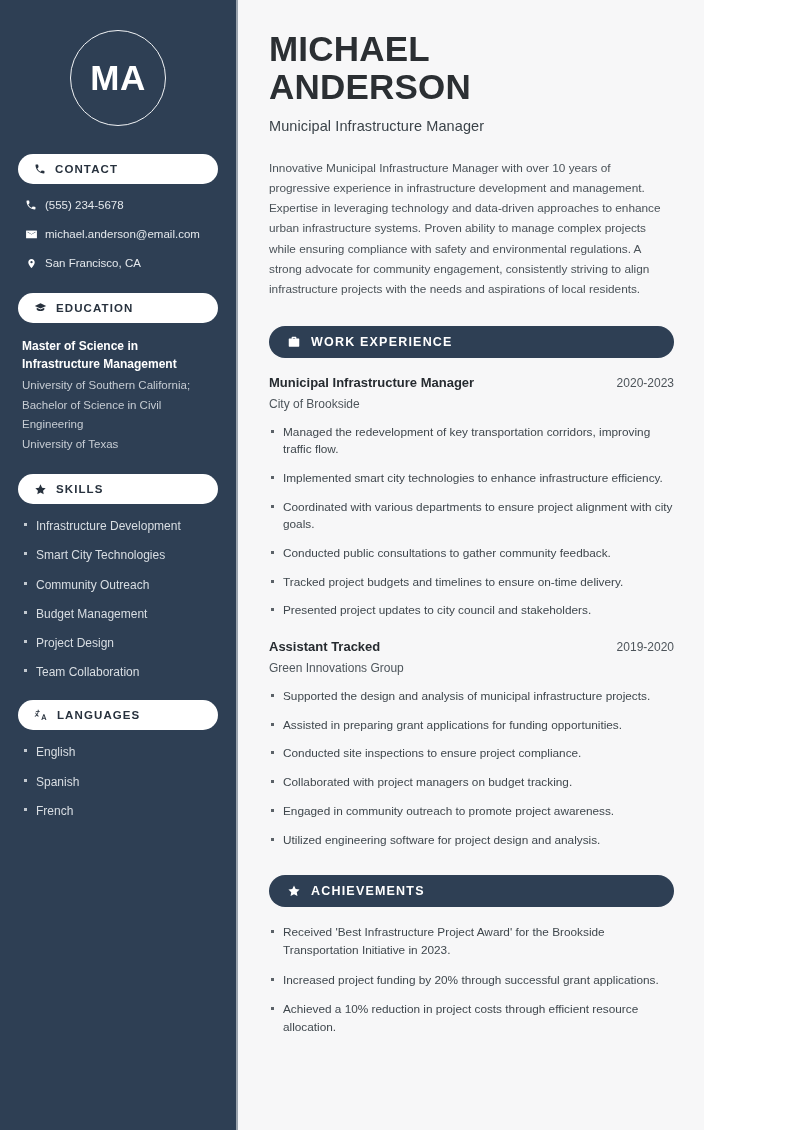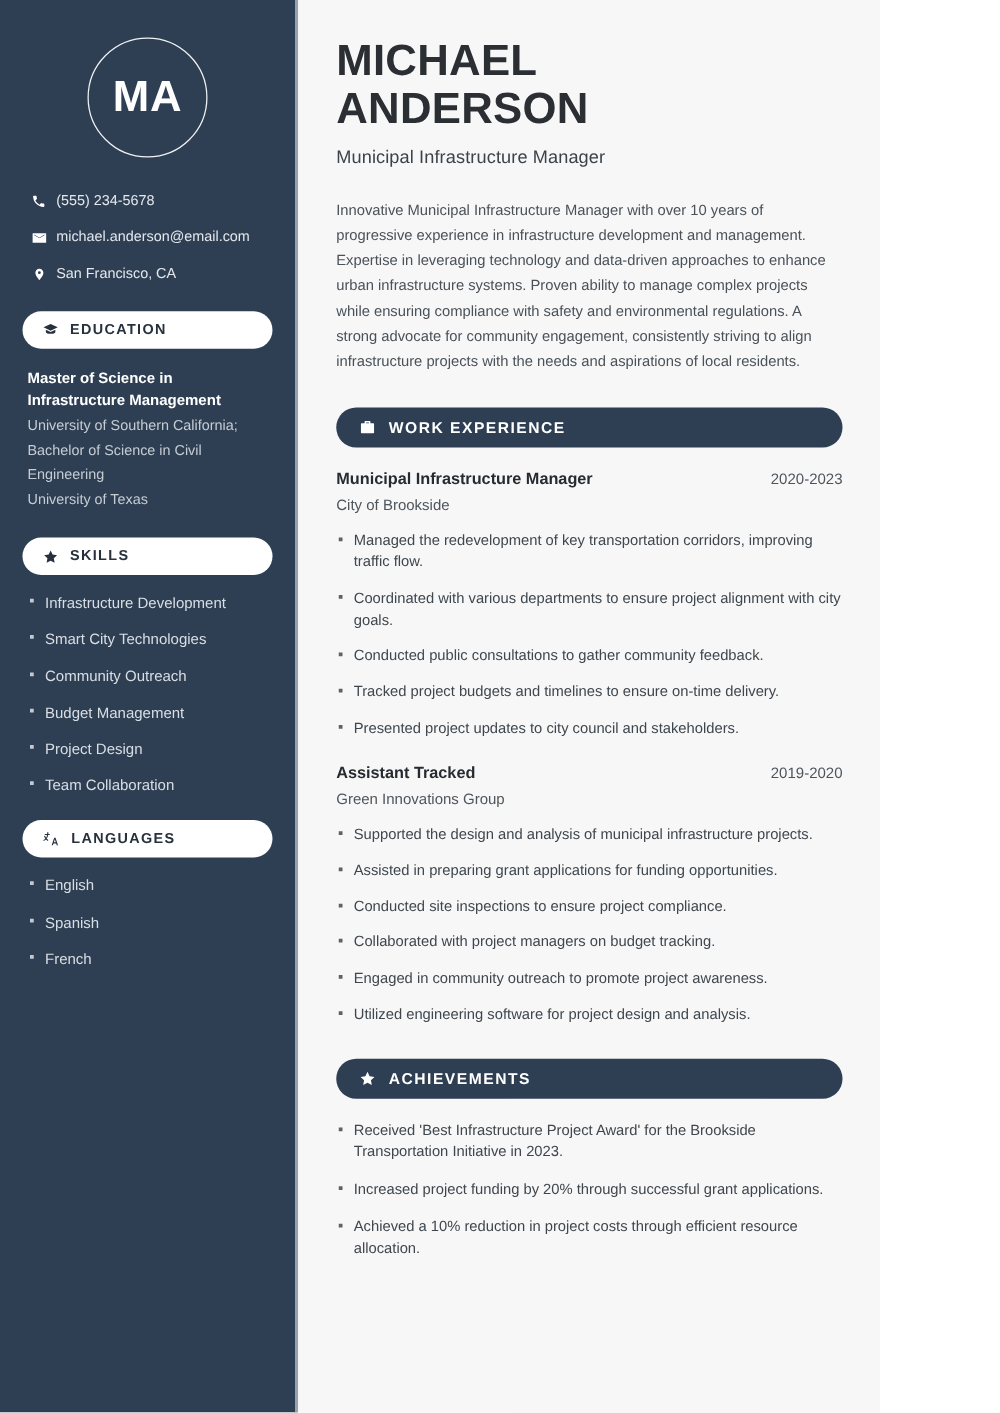--- a/index.html
+++ b/index.html
@@ -237,20 +237,28 @@
 
 <div class="resume">
 
   <aside class="sidebar">
 
     <div class="avatar-wrap">
       <div class="avatar">MA</div>
     </div>
 
     <section class="side-section contact">
+      <div class="pill">
+        <span class="pill-icon">
+          <svg width="12" height="12" viewBox="0 0 24 24" fill="currentColor">
+            <path d="M6.6 10.8c1.4 2.8 3.8 5.1 6.6 6.6l2.2-2.2c.3-.3.7-.4 1-.2 1.1.4 2.3.6 3.5.6.6 0 1 .4 1 1V20c0 .6-.4 1-1 1C10.6 21 3 13.4 3 4c0-.6.4-1 1-1h3.5c.6 0 1 .4 1 1 0 1.2.2 2.4.6 3.5.1.3 0 .7-.2 1l-2.3 2.3z"></path>
+          </svg>
+        </span>
+        <span class="pill-label">CONTACT</span>
+      </div>
 
       <div class="contact-row">
         <span class="contact-ico">
           <svg width="12" height="12" viewBox="0 0 24 24" fill="currentColor">
             <path d="M6.6 10.8c1.4 2.8 3.8 5.1 6.6 6.6l2.2-2.2c.3-.3.7-.4 1-.2 1.1.4 2.3.6 3.5.6.6 0 1 .4 1 1V20c0 .6-.4 1-1 1C10.6 21 3 13.4 3 4c0-.6.4-1 1-1h3.5c.6 0 1 .4 1 1 0 1.2.2 2.4.6 3.5.1.3 0 .7-.2 1l-2.3 2.3z"></path>
           </svg>
         </span>
         <span class="contact-txt">(555) 234-5678</span>
       </div>
 
@@ -348,20 +356,21 @@
     </div>
 
     <div class="job-block">
       <div class="job-head">
         <span class="job-title">Municipal Infrastructure Manager</span>
         <span class="job-dates">2020-2023</span>
       </div>
       <div class="job-org">City of Brookside</div>
       <ul class="main-list">
         <li>Managed the redevelopment of key transportation corridors, improving traffic flow.</li>
+        <li>Implemented smart city technologies to enhance infrastructure efficiency.</li>
         <li>Coordinated with various departments to ensure project alignment with city goals.</li>
         <li>Conducted public consultations to gather community feedback.</li>
         <li>Tracked project budgets and timelines to ensure on-time delivery.</li>
         <li>Presented project updates to city council and stakeholders.</li>
       </ul>
     </div>
 
     <div class="job-block">
       <div class="job-head">
         <span class="job-title">Assistant Tracked</span>

